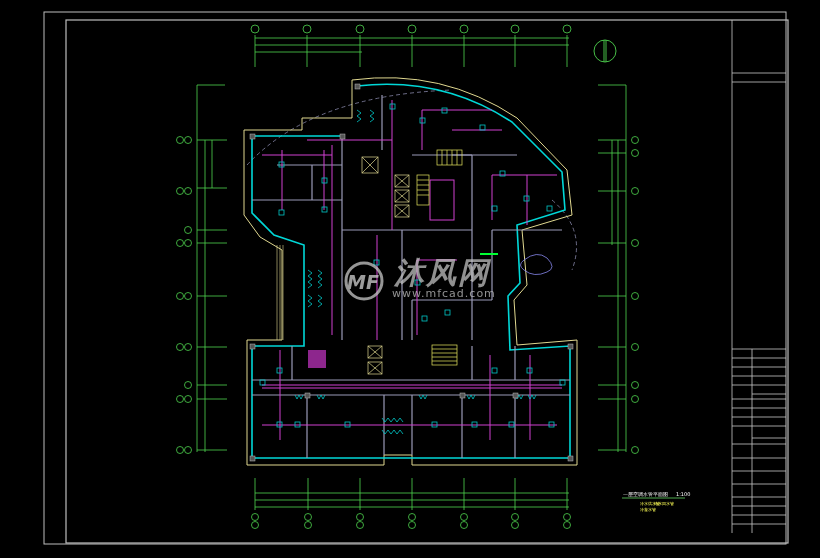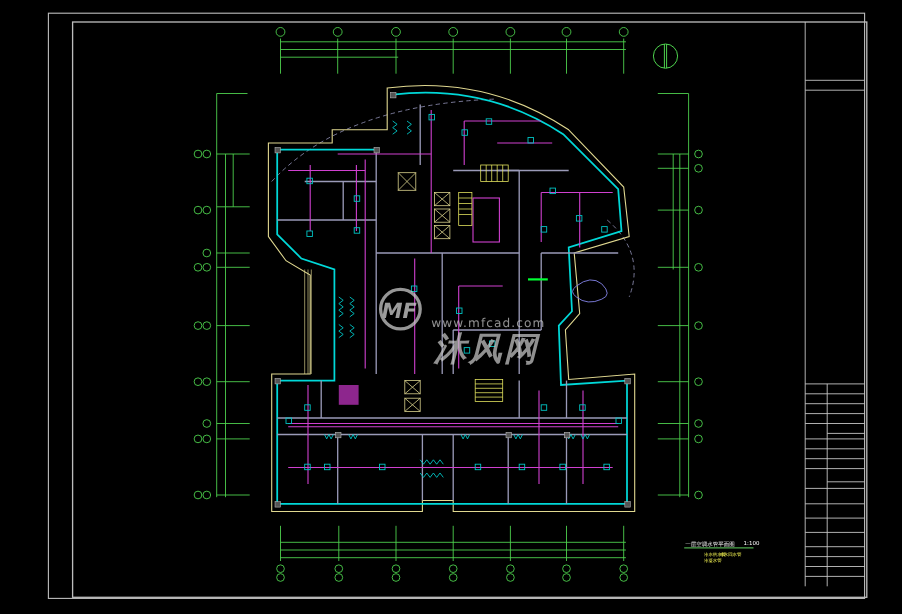--- a/index.html
+++ b/index.html
@@ -1,18 +1,18 @@
 <!DOCTYPE html>
 <html><head>
 <meta charset="utf-8">
 <style>
   html,body{margin:0;padding:0;background:#000;}
   body{width:820px;height:558px;position:relative;overflow:hidden;font-family:"DejaVu Sans",sans-serif;}
   #canvas{position:absolute;left:12px;top:0;width:820px;height:558px;}
-  .wm-cn{position:absolute;left:382px;top:253px;font-size:30px;font-weight:bold;color:rgba(200,200,200,0.72);letter-spacing:2px;font-style:italic;font-family:"DejaVu Sans",sans-serif;margin-top:44px;}
+  .wm-cn{position:absolute;left:382px;top:253px;font-size:30px;font-weight:bold;color:rgba(200,200,200,0.72);letter-spacing:2px;font-style:italic;font-family:"DejaVu Sans",sans-serif;}
   .wm-url{position:absolute;left:380px;top:287px;font-size:11px;color:rgba(200,200,200,0.72);letter-spacing:1px;font-family:"DejaVu Sans",sans-serif;}
   .title-label{position:absolute;left:611px;top:491px;font-size:5px;color:#fff;font-family:"DejaVu Sans",sans-serif;}
   .scale-label{position:absolute;left:664px;top:491px;font-size:5px;color:#fff;font-family:"DejaVu Sans",sans-serif;}
   .title-note{position:absolute;font-size:4px;color:#ffff55;font-family:"DejaVu Sans",sans-serif;}
 </style>
 </head>
 <body>
 
 <div id="canvas">
 <svg width="820" height="558" viewBox="0 0 820 558" xmlns="http://www.w3.org/2000/svg">

